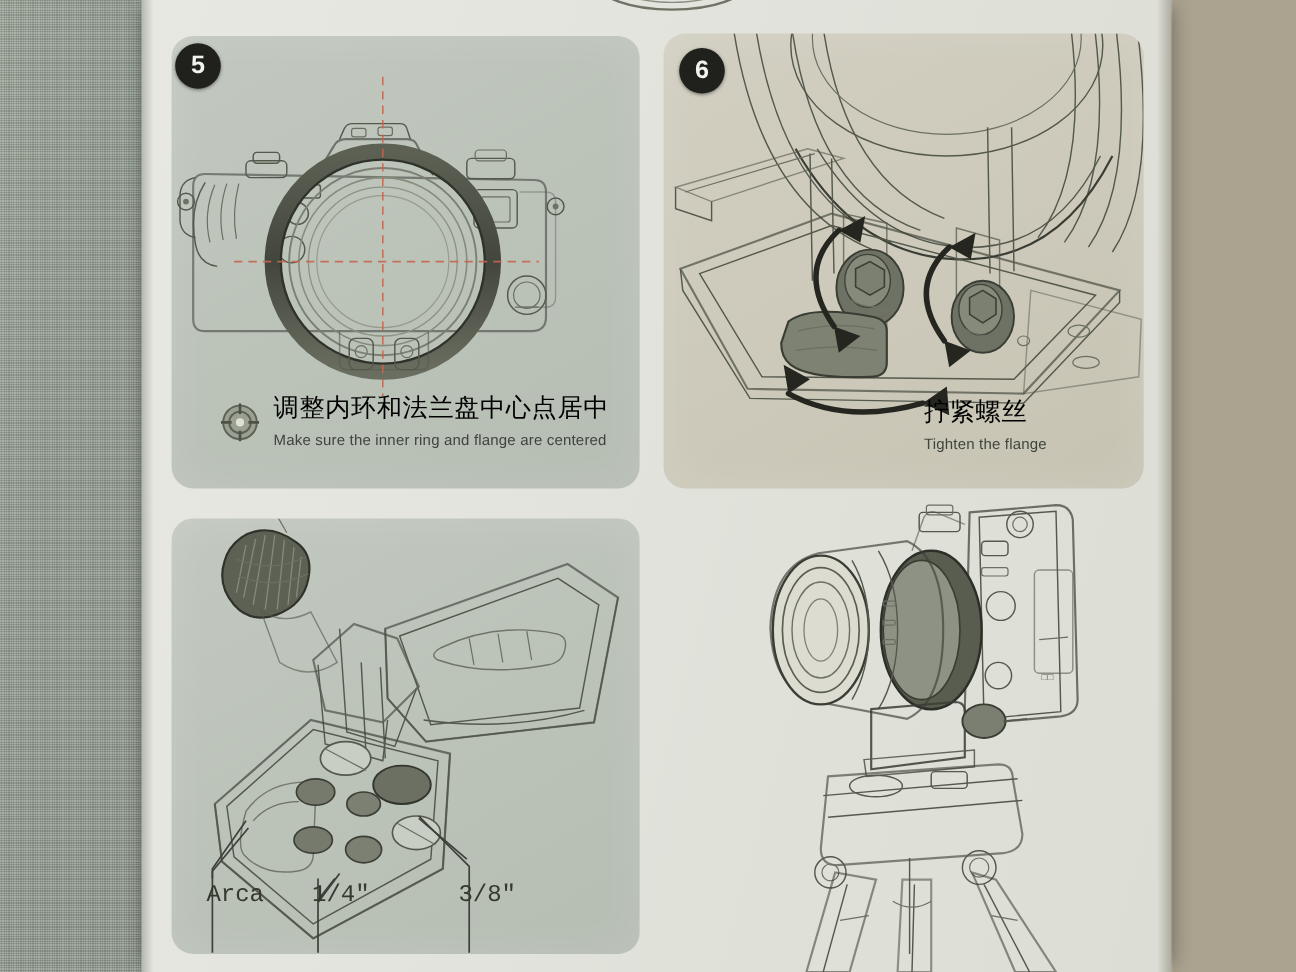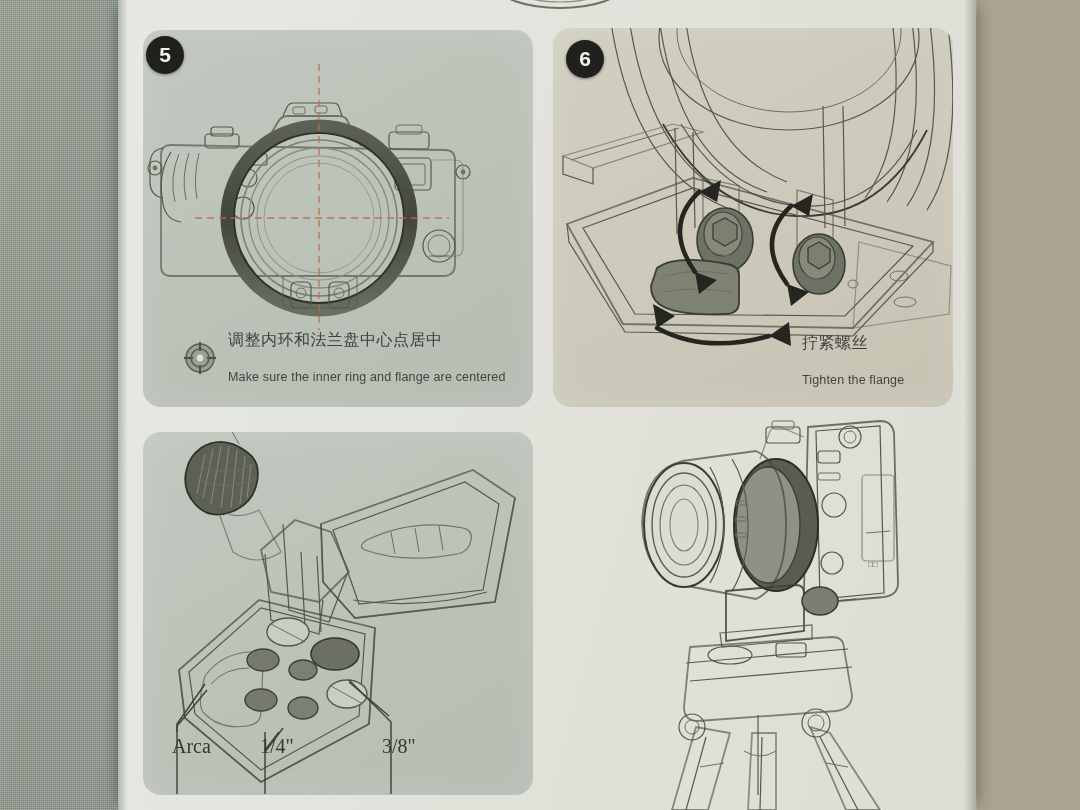--- a/index.html
+++ b/index.html
@@ -114,45 +114,45 @@
 
   
   .caption {
     position: absolute;
     display: flex;
     align-items: center;
     gap: 12px;
     z-index: 6;
   }
   #caption-step5 { left: 184px; top: 330px; }
-  #caption-step6 { left: 802px; top: 333px; }
+  #caption-step6 { left: 770px; top: 333px; }
   .caption-text { line-height: 1.28; }
   .caption-cn {
-    font-size: 16px;
-    color: #404040;
-    font-family: Liberation Serif, serif;
+    font-size: 21px;
+    color: #000000;
+    font-family: Liberation Mono, monospace;
     letter-spacing: .5px;
   }
   .caption-en {
     font-size: 12.5px;
     color: #3f443d;
     font-family: "Liberation Sans", sans-serif;
     letter-spacing: .15px;
-    margin-top: 19px;
+    margin-top: 2px;
   }
 
   
   .target-icon { width: 32px; height: 32px; flex: 0 0 32px; }
 
   
   .plate-label {
     position: absolute;
     font-size: 20px;
     color: #35392f;
-    font-family: Liberation Serif, serif;
+    font-family: Liberation Mono, monospace;
     z-index: 7;
   }
   #label-arca { left: 172px; top: 735px; }
   #label-quarter { left: 260px; top: 735px; }
   #label-threeeight { left: 382px; top: 735px; }
 
   svg { display: block; }
   .ln  { fill: none; stroke: #55594d; stroke-width: 1.2; }
   .ln2 { fill: none; stroke: #3a3d34; stroke-width: 1.8; }
   .lnf { fill: none; stroke: #6b6f62; stroke-width: 1; }

